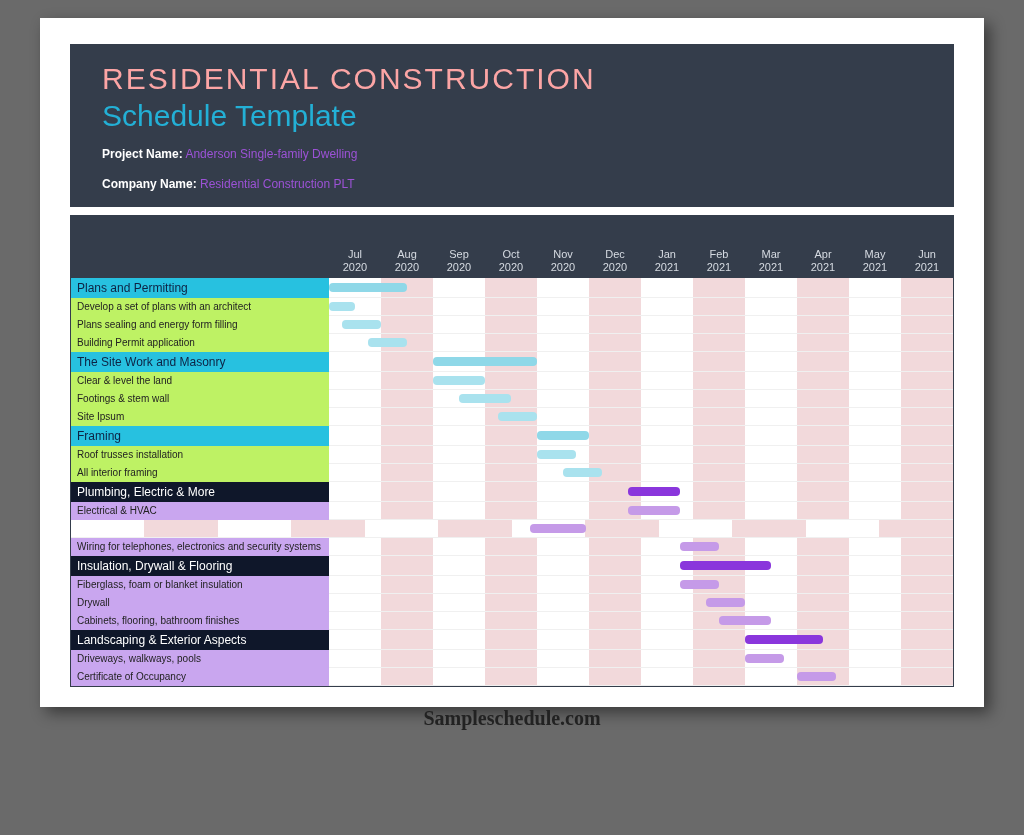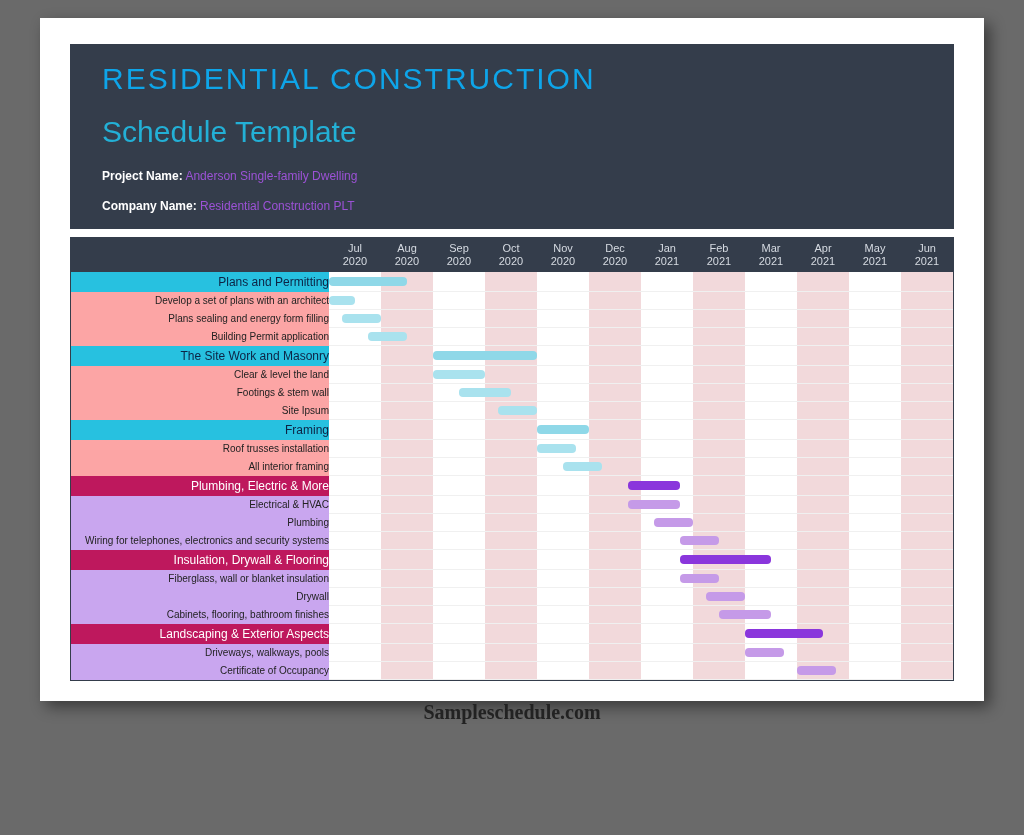--- a/index.html
+++ b/index.html
@@ -19,32 +19,32 @@
     background: #ffffff;
     box-shadow: 6px 6px 14px rgba(0,0,0,0.45);
     padding: 26px 30px 20px 30px;
   }
   .header {
     background: #343d4b;
     padding: 18px 32px 16px 32px;
     position: relative;
   }
   .title1 {
-    color: #0ea5e9;
+    color: #fca5a5;
     font-size: 30px;
     letter-spacing: 2px;
     font-weight: 400;
   }
   .title2 {
     color: #23b0d6;
     font-size: 30px;
     font-weight: 400;
-    margin-top: 19px;
-  }
-  .meta-row { margin-top: 20px; font-size: 12px; }
+    margin-top: 3px;
+  }
+  .meta-row { margin-top: 14px; font-size: 12px; }
   .meta-label { color: #ffffff; font-weight: 700; }
   .meta-value { color: #9c52d6; }
   .gap { height: 8px; background: #ffffff; }
   .gantt {
     background: #343d4b;
     padding: 1px;
   }
   .timeline-header {
     display: flex;
     background: #343d4b;
@@ -53,20 +53,21 @@
   .rowlabel-col {
     width: 258px;
     flex: 0 0 258px;
     background: #343d4b;
   }
   .months {
     flex: 1;
     display: grid;
     grid-template-columns: repeat(12, 1fr);
     background: #343d4b;
+    margin-top: 28px;
   }
   .month {
     text-align: center;
     font-size: 11px;
     padding: 4px 0 4px 0;
     font-weight: 400;
     line-height: 1.2;
   }
   .body {
     background: #ffffff;
@@ -77,33 +78,32 @@
     line-height: 18px;
   }
   .row .label {
     width: 258px;
     flex: 0 0 258px;
     font-size: 10px;
     padding-left: 6px;
     white-space: nowrap;
     overflow: hidden;
     color: #222222;
-    text-align: right;
   }
   .row.section .label {
     font-size: 12px;
     font-weight: 400;
     padding-left: 6px;
     height: 20px;
     line-height: 20px;
   }
   .row.section { height: 20px; line-height: 20px; }
   .row.sec-cyan .label { background: #27c1e0; color: #0d2344; }
-  .row.task-cyan .label { background: #fca5a5; }
-  .row.sec-purple .label { background: #be185d; color: #ffffff; }
+  .row.task-cyan .label { background: #bef264; }
+  .row.sec-purple .label { background: #0f172a; color: #ffffff; }
   .row.task-purple .label { background: #c9a6ef; }
   .chart {
     flex: 1;
     display: grid;
     grid-template-columns: repeat(48, 1fr);
     position: relative;
     align-items: center;
     border-bottom: 1px solid #f0f0f0;
   }
   
@@ -247,39 +247,38 @@
             <div class="bar sec-purple" style="grid-column: 24 / span 4;"></div>
           </div>
         </div>
         <div class="row task-purple">
           <div class="label">Electrical &amp; HVAC</div>
           <div class="chart">
             <div class="bar task-purple" style="grid-column: 24 / span 4;"></div>
           </div>
         </div>
         <div class="row task-purple">
-          <div class="label">Plumbing</div>
           <div class="chart">
             <div class="bar task-purple" style="grid-column: 26 / span 3;"></div>
           </div>
         </div>
         <div class="row task-purple">
           <div class="label">Wiring for telephones, electronics and security systems</div>
           <div class="chart">
             <div class="bar task-purple" style="grid-column: 28 / span 3;"></div>
           </div>
         </div>
         <div class="row sec-purple section">
           <div class="label">Insulation, Drywall &amp; Flooring</div>
           <div class="chart">
             <div class="bar sec-purple" style="grid-column: 28 / span 7;"></div>
           </div>
         </div>
         <div class="row task-purple">
-          <div class="label">Fiberglass, wall or blanket insulation</div>
+          <div class="label">Fiberglass, foam or blanket insulation</div>
           <div class="chart">
             <div class="bar task-purple" style="grid-column: 28 / span 3;"></div>
           </div>
         </div>
         <div class="row task-purple">
           <div class="label">Drywall</div>
           <div class="chart">
             <div class="bar task-purple" style="grid-column: 30 / span 3;"></div>
           </div>
         </div>

